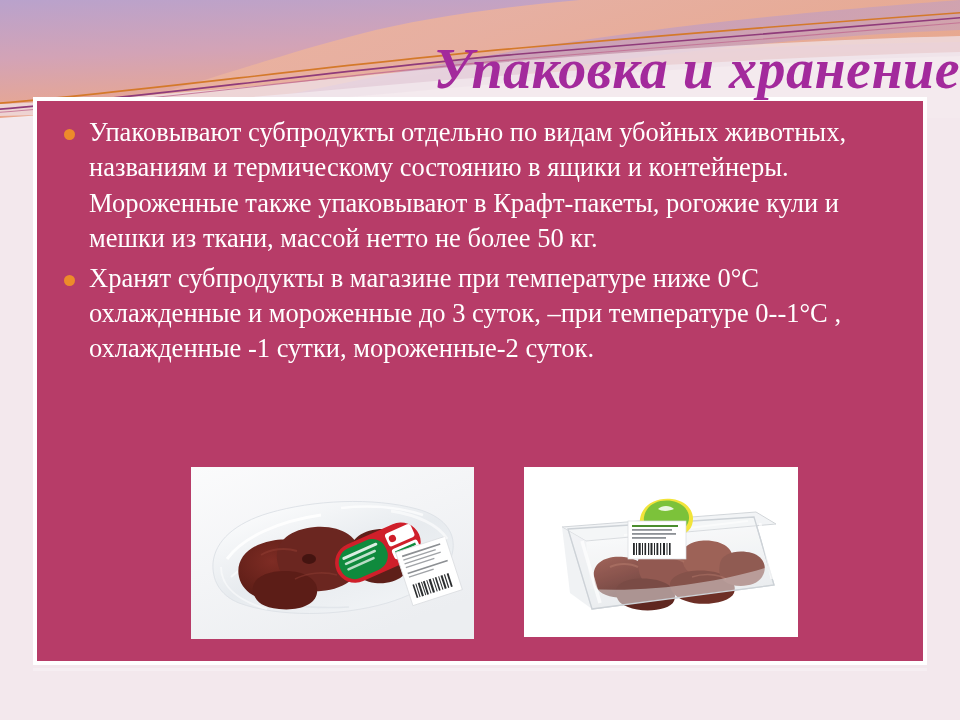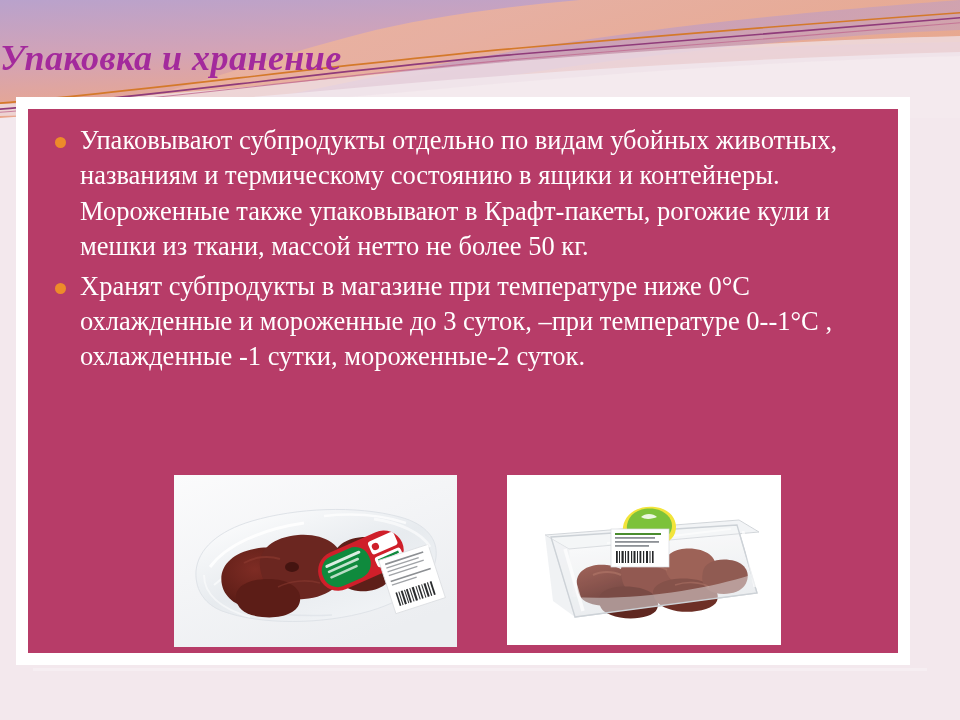--- a/index.html
+++ b/index.html
@@ -37,41 +37,41 @@
     pointer-events: none;
   }
   .deco-header svg { display: block; }
 
   
   .slide-title {
     position: absolute;
     left: 0;
     top: 40px;
     width: 960px;
-    text-align: left;
+    text-align: right;
     font-family: "Liberation Serif", "DejaVu Serif", serif;
     font-style: italic;
     font-weight: bold;
-    font-size: 36px;
+    font-size: 56px;
     line-height: 1.05;
     letter-spacing: 0.5px;
     color: #a32a9c;
     z-index: 5;
     white-space: nowrap;
   }
 
   
   .content-frame {
     position: absolute;
-    left: 16px;
+    left: 33px;
     top: 97px;
     width: 894px;
     height: 568px;
     background: #ffffff;
-    padding: 12px;
+    padding: 4px;
     z-index: 4;
   }
 
   .content-panel {
     width: 100%;
     height: 100%;
     background: #b73c68;
     position: relative;
     overflow: hidden;
   }

